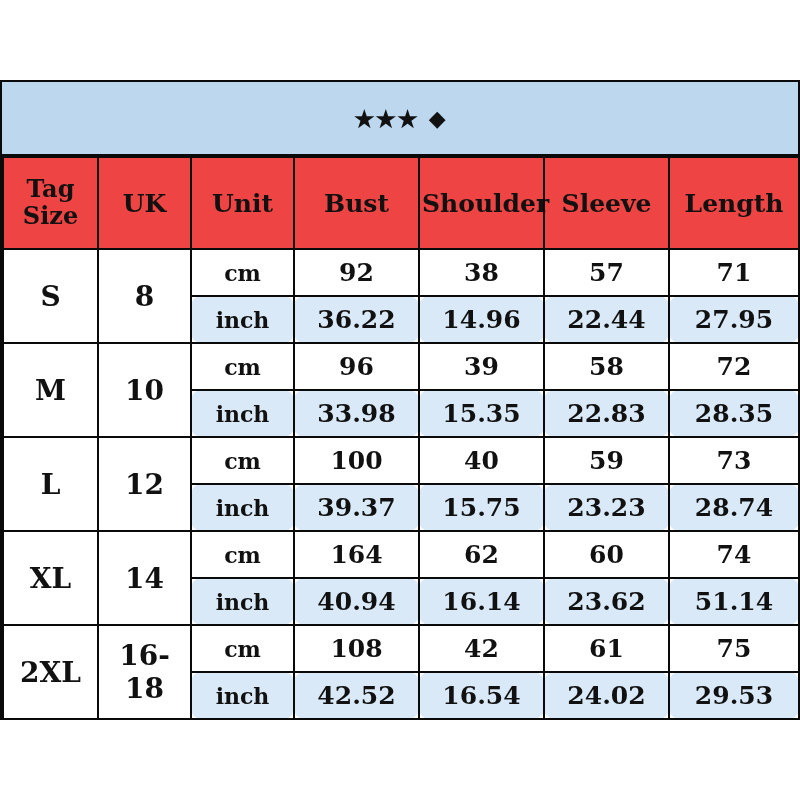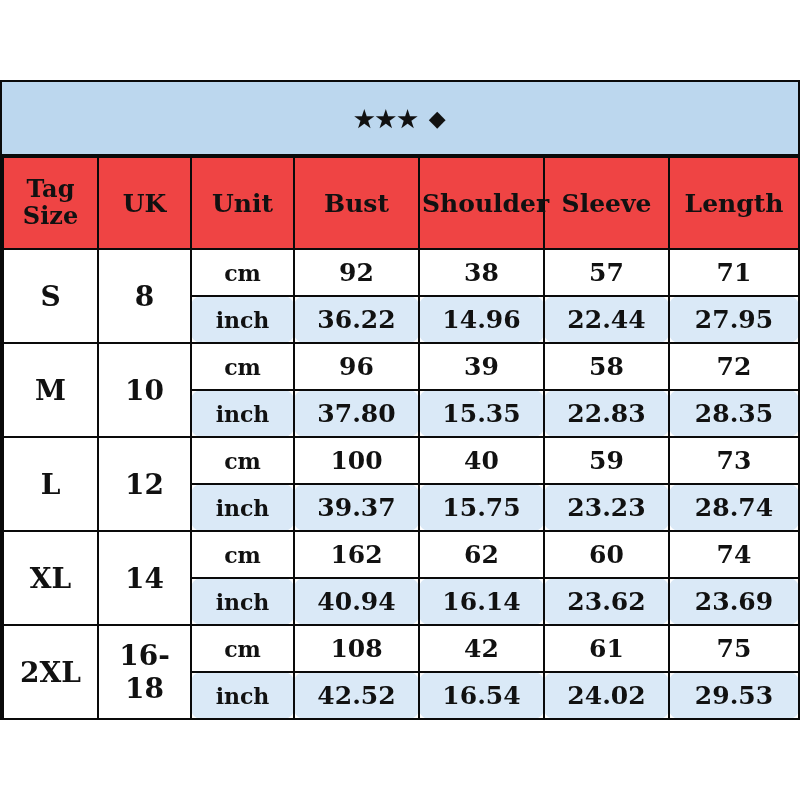--- a/index.html
+++ b/index.html
@@ -163,21 +163,21 @@
           <td class="tag-cell" rowspan="2">M</td>
           <td class="uk-cell" rowspan="2">10</td>
           <td class="unit-cell">cm</td>
           <td>96</td>
           <td>39</td>
           <td>58</td>
           <td>72</td>
         </tr>
         <tr class="inch-row">
           <td class="unit-cell">inch</td>
-          <td>37.80</td>
+          <td>33.98</td>
           <td>15.35</td>
           <td>22.83</td>
           <td>28.35</td>
         </tr>
 
         <tr class="cm-row">
           <td class="tag-cell" rowspan="2">L</td>
           <td class="uk-cell" rowspan="2">12</td>
           <td class="unit-cell">cm</td>
           <td>100</td>
@@ -190,31 +190,31 @@
           <td>39.37</td>
           <td>15.75</td>
           <td>23.23</td>
           <td>28.74</td>
         </tr>
 
         <tr class="cm-row">
           <td class="tag-cell" rowspan="2">XL</td>
           <td class="uk-cell" rowspan="2">14</td>
           <td class="unit-cell">cm</td>
-          <td>162</td>
+          <td>164</td>
           <td>62</td>
           <td>60</td>
           <td>74</td>
         </tr>
         <tr class="inch-row">
           <td class="unit-cell">inch</td>
           <td>40.94</td>
           <td>16.14</td>
           <td>23.62</td>
-          <td>23.69</td>
+          <td>51.14</td>
         </tr>
 
         <tr class="cm-row">
           <td class="tag-cell" rowspan="2">2XL</td>
           <td class="uk-cell" rowspan="2">16-18</td>
           <td class="unit-cell">cm</td>
           <td>108</td>
           <td>42</td>
           <td>61</td>
           <td>75</td>

